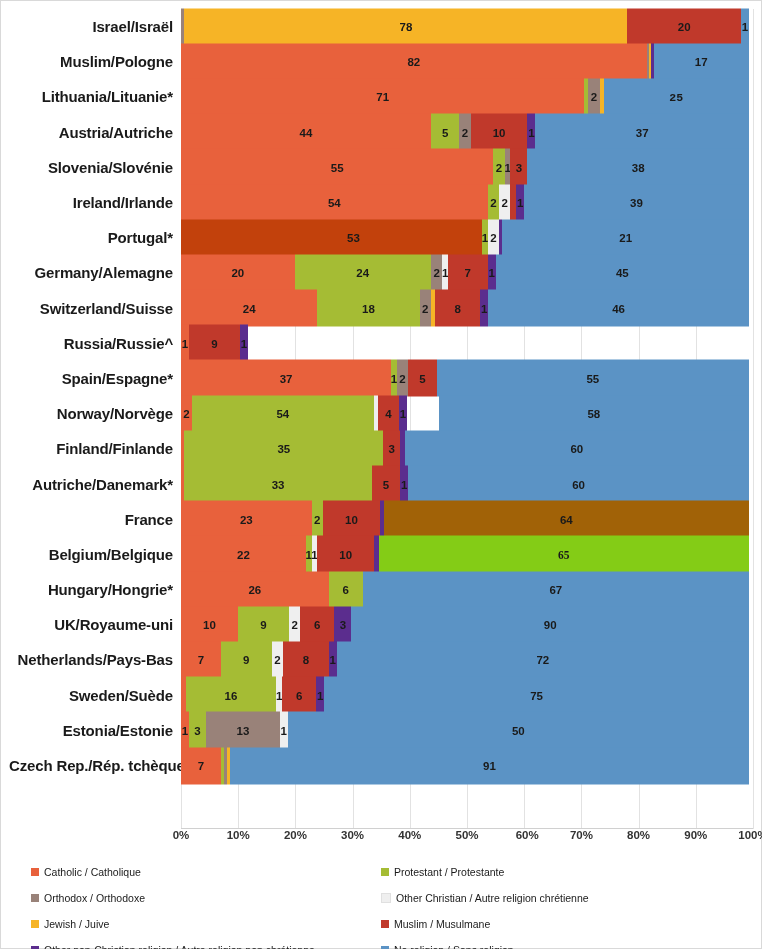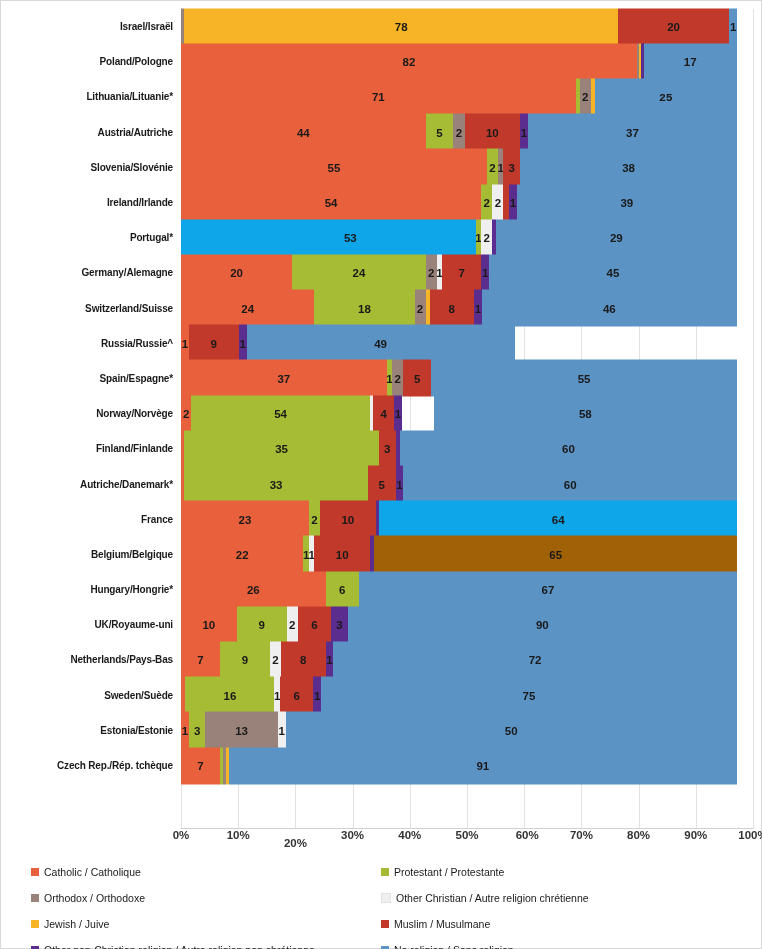--- a/index.html
+++ b/index.html
@@ -27,34 +27,34 @@
     height:35.2px;
     display:flex;
     align-items:center;
   }
   .cat-label{
     width:172px;
     flex:0 0 172px;
     text-align:right;
     padding-right:8px;
     box-sizing:border-box;
-    font-size:10px;
+    font-size:15px;
     font-weight:bold;
     letter-spacing:-0.15px;
     color:#1a1a1a;
     white-space:nowrap;
   }
   .bar-area{
     position:relative;
     flex:1 1 auto;
     height:100%;
   }
   .bar{
     position:absolute;
-    left:0;right:16px;
+    left:0;right:4px;
     top:50%;
     transform:translateY(-50%);
     height:37px;
     display:flex;
   }
   .seg{
     height:100%;
     display:flex;
     align-items:center;
     justify-content:center;
@@ -169,21 +169,21 @@
               <div class="seg" title="Muslim / Musulmane: 20" style="width: 20%; background: rgb(192, 57, 43);">
                 <span>20</span>
               </div>
               <div class="seg" title="No religion / Sans religion: 1.4" style="width: 1.4%; background: rgb(91, 147, 197);">
                 <span>1</span>
               </div>
             </div>
           </div>
         </div>
         <div class="row">
-          <div class="cat-label">Poland/Pologne</div>
+          <div class="cat-label">Muslim/Pologne</div>
           <div class="bar-area">
             <div class="bar">
               <div class="seg" title="Catholic / Catholique: 82" style="width: 82%; background: rgb(232, 97, 60);">
                 <span>82</span>
               </div>
               <div class="seg" title="Orthodox / Orthodoxe: 0.4" style="width: 0.4%; background: rgb(153, 130, 121);"></div>
               <div class="seg" title="Jewish / Juive: 0.4" style="width: 0.4%; background: rgb(246, 180, 38);"></div>
               <div class="seg" title="Other non-Christian religion / Autre religion non chrétienne: 0.4" style="width: 0.4%; background: rgb(91, 45, 142);"></div>
               <div class="seg" title="No religion / Sans religion: 16.8" style="width: 16.8%; background: rgb(91, 147, 197);">
                 <span>17</span>
@@ -276,32 +276,32 @@
               <div class="seg" title="No religion / Sans religion: 39.6" style="width: 39.6%; background: rgb(91, 147, 197);">
                 <span>39</span>
               </div>
             </div>
           </div>
         </div>
         <div class="row">
           <div class="cat-label">Portugal*</div>
           <div class="bar-area">
             <div class="bar">
-              <div class="seg" title="Catholic / Catholique: 53" style="width: 53%; background: #0ea5e9; padding-left: 44px;">
+              <div class="seg" title="Catholic / Catholique: 53" style="width: 53%; background: #c2410c; padding-left: 44px;">
                 <span>53</span>
               </div>
               <div class="seg" title="Protestant / Protestante: 1" style="width: 1%; background: rgb(165, 188, 52);">
                 <span>1</span>
               </div>
               <div class="seg" title="Other Christian / Autre religion chrétienne: 2" style="width: 2%; background: rgb(239, 239, 239); border: 0px;">
                 <span>2</span>
               </div>
               <div class="seg" title="Other non-Christian religion / Autre religion non chrétienne: 0.6" style="width: 0.6%; background: rgb(91, 45, 142);"></div>
               <div class="seg" title="No religion / Sans religion: 43.4" style="width: 43.4%; background: rgb(91, 147, 197);">
-                <span>29</span>
+                <span>21</span>
               </div>
             </div>
           </div>
         </div>
         <div class="row">
           <div class="cat-label">Germany/Alemagne</div>
           <div class="bar-area">
             <div class="bar">
               <div class="seg" title="Catholic / Catholique: 20" style="width: 20%; background: rgb(232, 97, 60);">
                 <span>20</span>
@@ -359,23 +359,20 @@
             <div class="bar">
               <div class="seg" title="Catholic / Catholique: 1.4" style="width: 1.4%; background: rgb(232, 97, 60);">
                 <span>1</span>
               </div>
               <div class="seg" title="Muslim / Musulmane: 9" style="width: 9%; background: rgb(192, 57, 43);">
                 <span>9</span>
               </div>
               <div class="seg" title="Other non-Christian religion / Autre religion non chrétienne: 1.4" style="width: 1.4%; background: rgb(91, 45, 142);">
                 <span style="color: rgb(26, 26, 26);">1</span>
               </div>
-              <div class="seg" title="No religion / Sans religion: 48.2" style="width: 48.2%; background: rgb(91, 147, 197);">
-                <span>49</span>
-              </div>
             </div>
           </div>
         </div>
         <div class="row">
           <div class="cat-label">Spain/Espagne*</div>
           <div class="bar-area">
             <div class="bar">
               <div class="seg" title="Catholic / Catholique: 37" style="width: 37%; background: rgb(232, 97, 60);">
                 <span>37</span>
               </div>
@@ -462,21 +459,21 @@
               <div class="seg" title="Catholic / Catholique: 23" style="width: 23%; background: rgb(232, 97, 60);">
                 <span>23</span>
               </div>
               <div class="seg" title="Protestant / Protestante: 2" style="width: 2%; background: rgb(165, 188, 52);">
                 <span>2</span>
               </div>
               <div class="seg" title="Muslim / Musulmane: 10" style="width: 10%; background: rgb(192, 57, 43);">
                 <span>10</span>
               </div>
               <div class="seg" title="Other non-Christian religion / Autre religion non chrétienne: 0.7" style="width: 0.7%; background: rgb(91, 45, 142);"></div>
-              <div class="seg" title="No religion / Sans religion: 64.3" style="width: 64.3%; background: #0ea5e9;">
+              <div class="seg" title="No religion / Sans religion: 64.3" style="width: 64.3%; background: #a16207;">
                 <span>64</span>
               </div>
             </div>
           </div>
         </div>
         <div class="row">
           <div class="cat-label">Belgium/Belgique</div>
           <div class="bar-area">
             <div class="bar">
               <div class="seg" title="Catholic / Catholique: 22" style="width: 22%; background: rgb(232, 97, 60);">
@@ -485,21 +482,21 @@
               <div class="seg" title="Protestant / Protestante: 1" style="width: 1%; background: rgb(165, 188, 52);">
                 <span>1</span>
               </div>
               <div class="seg" title="Other Christian / Autre religion chrétienne: 1" style="width: 1%; background: rgb(239, 239, 239); border: 0px;">
                 <span>1</span>
               </div>
               <div class="seg" title="Muslim / Musulmane: 10" style="width: 10%; background: rgb(192, 57, 43);">
                 <span>10</span>
               </div>
               <div class="seg" title="Other non-Christian religion / Autre religion non chrétienne: 0.8" style="width: 0.8%; background: rgb(91, 45, 142);"></div>
-              <div class="seg" title="No religion / Sans religion: 65.2" style="width: 65.2%; background: #a16207;">
+              <div class="seg" title="No religion / Sans religion: 65.2" style="width: 65.2%; background: #84cc16; font-family: Liberation Serif, serif;">
                 <span>65</span>
               </div>
             </div>
           </div>
         </div>
         <div class="row">
           <div class="cat-label">Hungary/Hongrie*</div>
           <div class="bar-area">
             <div class="bar">
               <div class="seg" title="Catholic / Catholique: 26" style="width: 26%; background: rgb(232, 97, 60);">
@@ -626,21 +623,21 @@
           </div>
         </div>
       </div>
     <div id="axis-line"></div>
   </div>
 
   <div id="xaxis">
     <div class="ticks">
         <div class="tick" style="left: 0%;">0%</div>
         <div class="tick" style="left: 10%;">10%</div>
-        <div class="tick" style="left: 20%; margin-top: 8px;">20%</div>
+        <div class="tick" style="left: 20%;">20%</div>
         <div class="tick" style="left: 30%;">30%</div>
         <div class="tick" style="left: 40%;">40%</div>
         <div class="tick" style="left: 50%;">50%</div>
         <div class="tick" style="left: 60%; padding-left: 6px;">60%</div>
         <div class="tick" style="left: 70%;">70%</div>
         <div class="tick" style="left: 80%;">80%</div>
         <div class="tick" style="left: 90%;">90%</div>
         <div class="tick" style="left: 100%;">100%</div>
       </div>
   </div>

